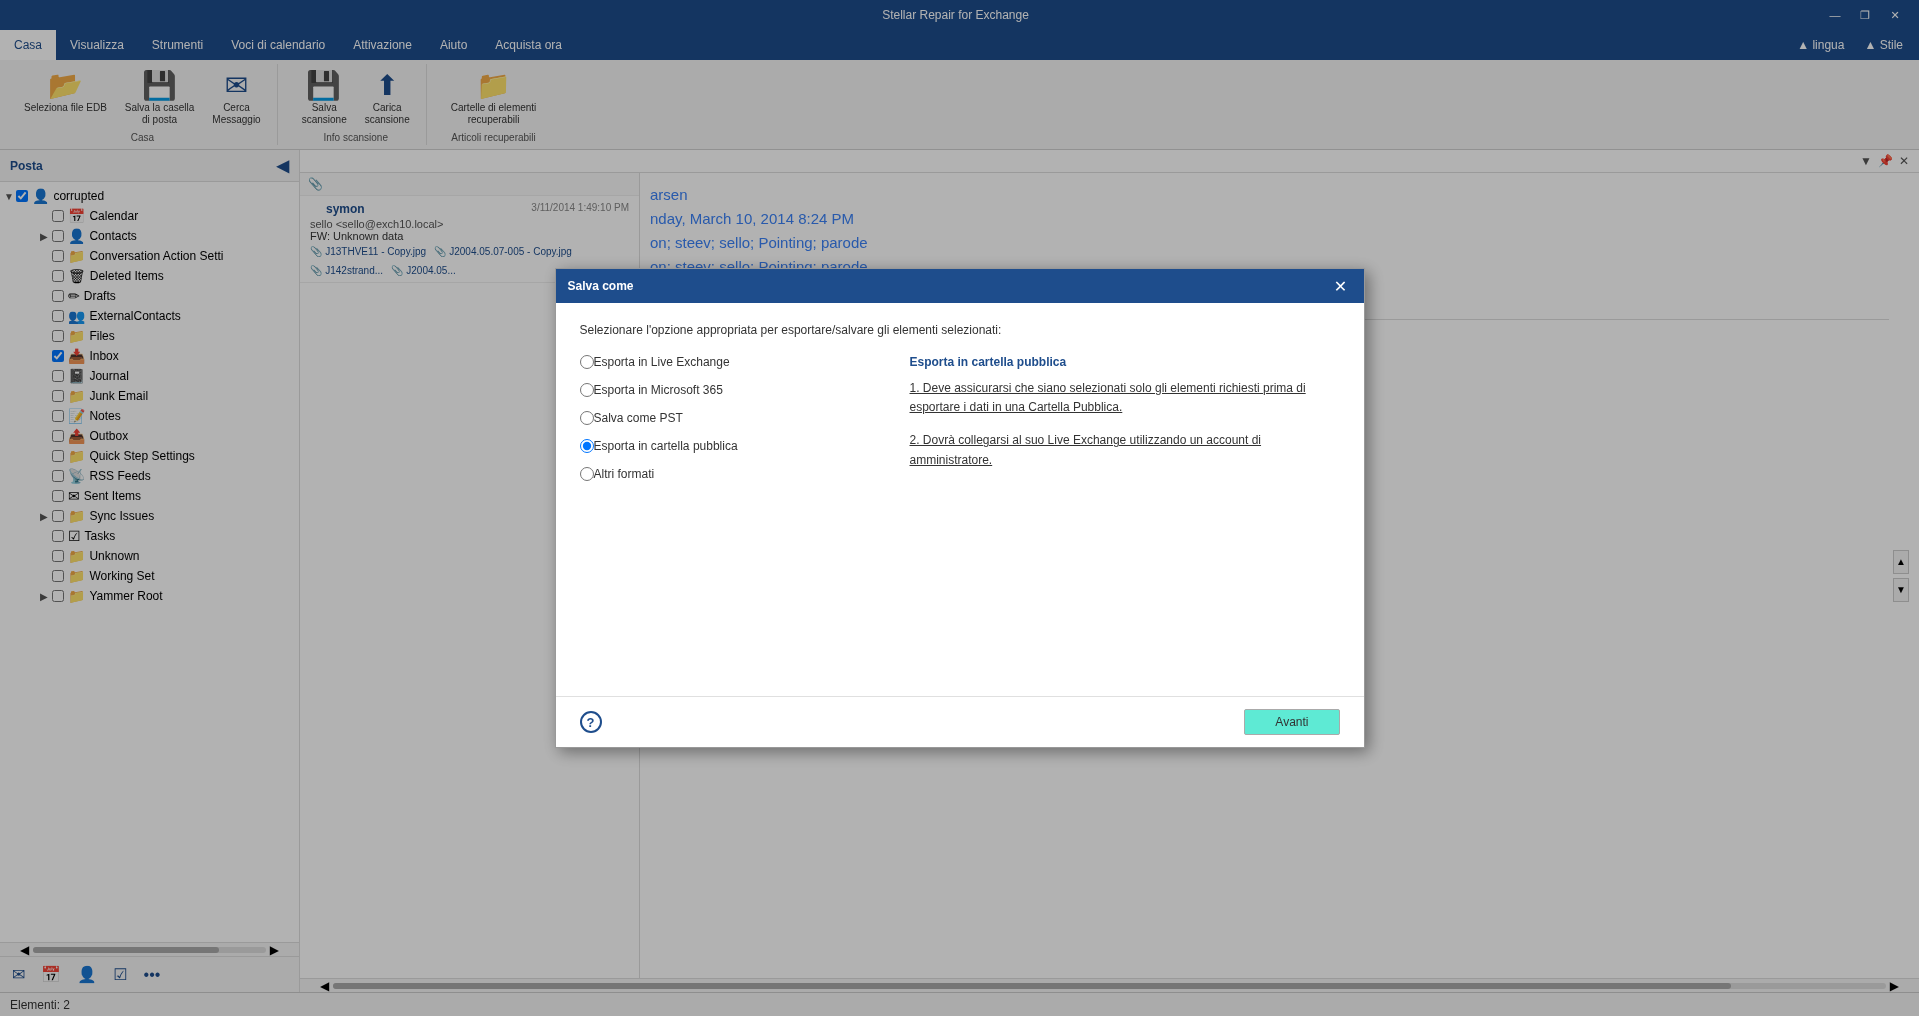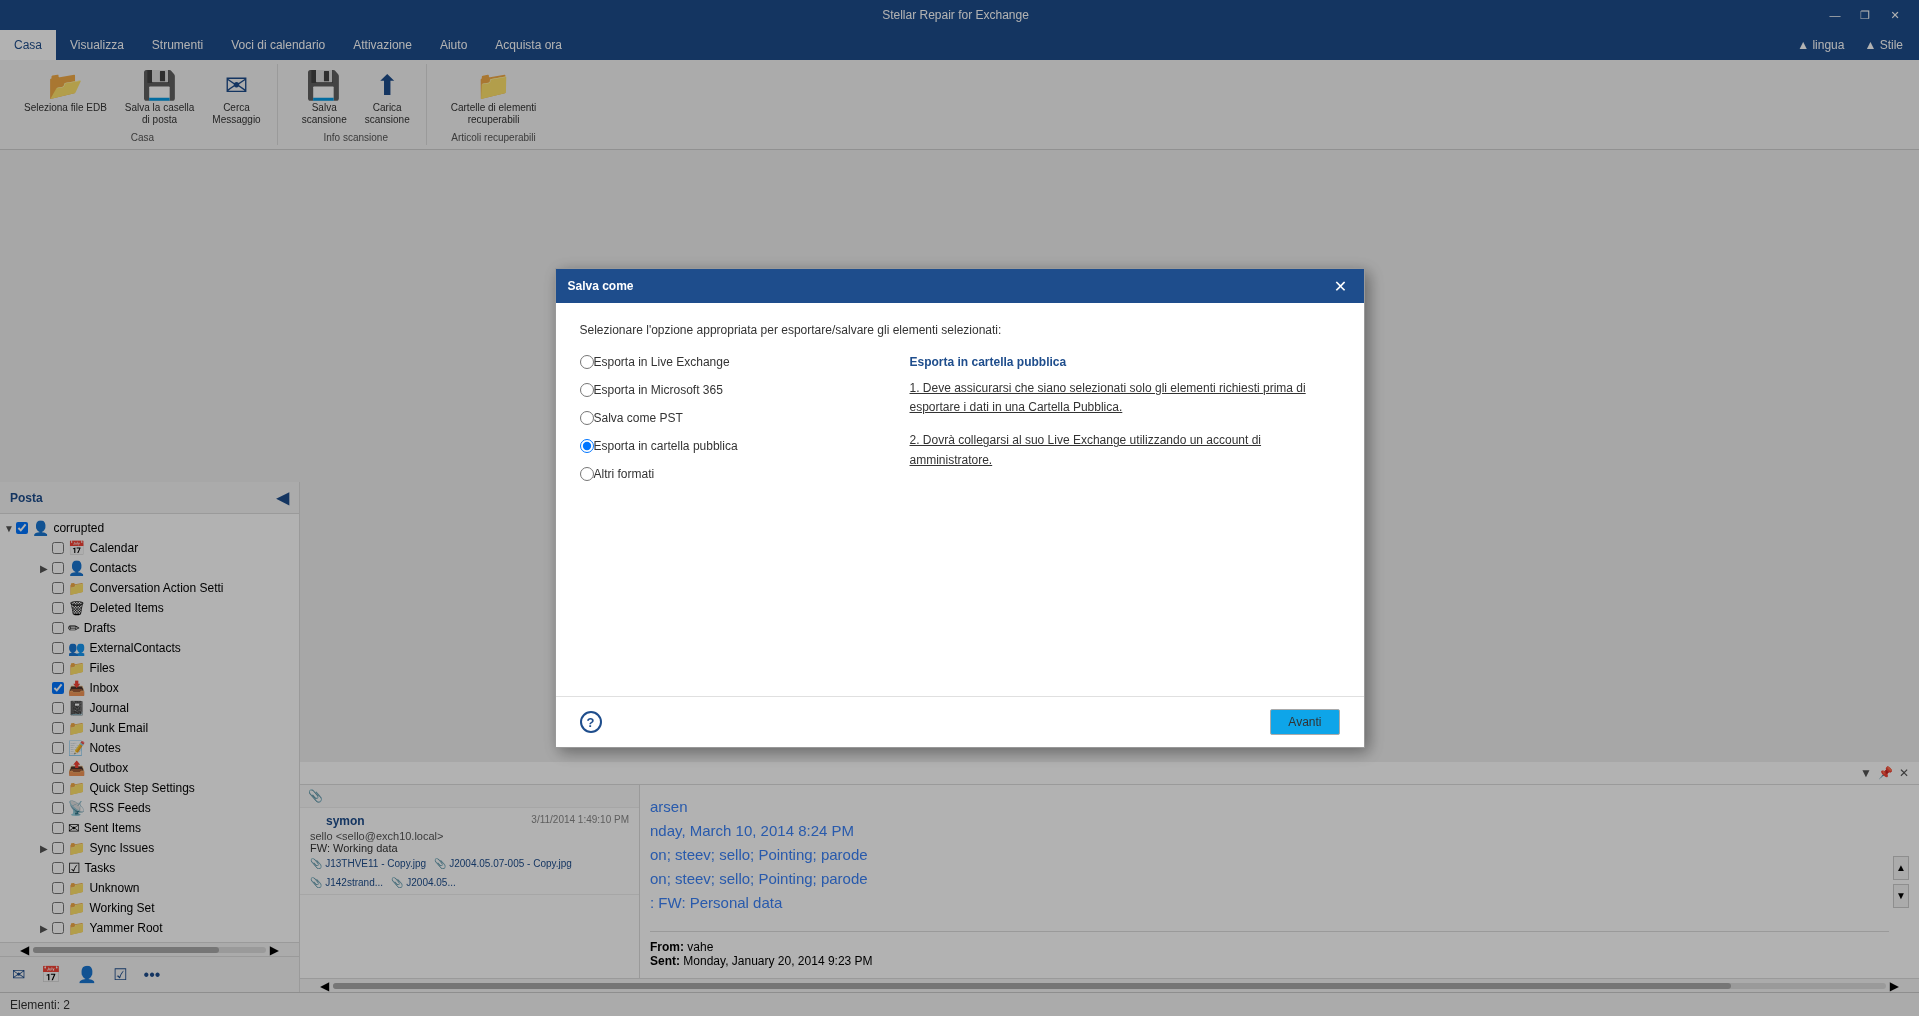--- a/index.html
+++ b/index.html
@@ -91,21 +91,20 @@
       border: none;
       background: transparent;
     }
     .ribbon-btn .icon { font-size: 28px; color: #1e4d8c; line-height: 1; }
     .ribbon-btn .label { font-size: 10px; text-align: center; color: #333; margin-top: 2px; line-height: 1.2; }
 
     
     .main-area {
       display: flex;
       height: calc(1016px - 30px - 30px - 90px - 24px);
-      align-items: flex-end;
     }
 
     
     .left-panel {
       width: 300px;
       background: white;
       border-right: 1px solid #ddd;
       display: flex;
       flex-direction: column;
     }
@@ -270,23 +269,23 @@
       height: 22px;
       border: 2px solid #1e4d8c;
       border-radius: 50%;
       color: #1e4d8c;
       display: flex; align-items: center; justify-content: center;
       font-size: 13px;
       font-weight: bold;
       cursor: pointer;
     }
     .btn-avanti {
-      background: #0ea5e9;
+      background: #5eead4;
       border: 1px solid #aaa;
-      padding: 5px 17px;
+      padding: 5px 30px;
       cursor: pointer;
       font-size: 12px;
       color: #333;
       border-radius: 2px;
       text-align: center;
     }
 
     .radio-option {
       display: flex;
       align-items: center;
@@ -537,21 +536,21 @@
           <span>📎</span>
         </div>
         <div class="email-item">
           <div style="display:flex; justify-content:space-between;margin-left:16px;">
             <span class="email-from">symon</span>
             <span class="email-date">3/11/2014 1:49:10 PM</span>
           </div>
           <div style="display:flex; justify-content:space-between; margin-top:2px;">
             <span style="font-size:11px; color:#555;">sello &lt;sello@exch10.local&gt;</span>
           </div>
-          <div class="email-subject">FW: Working data</div>
+          <div class="email-subject">FW: Unknown data</div>
           <div style="margin-top:4px; display:flex; gap:8px; flex-wrap:wrap;">
             <span style="font-size:10px; color:#1e4d8c;">📎 J13THVE11 - Copy.jpg</span>
             <span style="font-size:10px; color:#1e4d8c;">📎 J2004.05.07-005 - Copy.jpg</span>
             <span style="font-size:10px; color:#1e4d8c;">📎 J142strand...</span>
             <span style="font-size:10px; color:#1e4d8c;">📎 J2004.05...</span>
           </div>
         </div>
       </div>
 
       <div class="email-preview">

